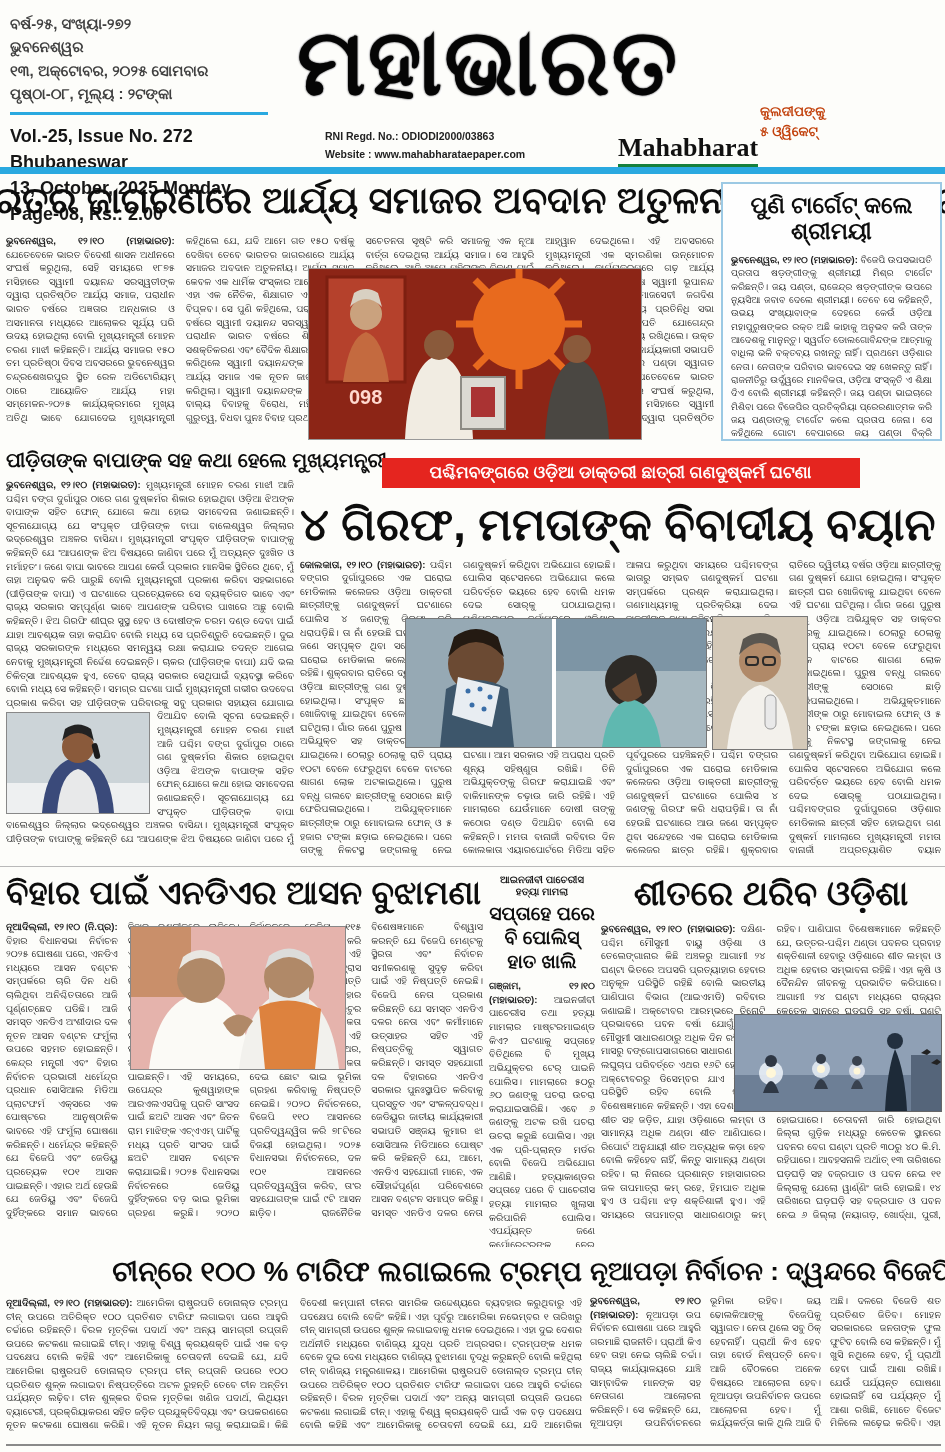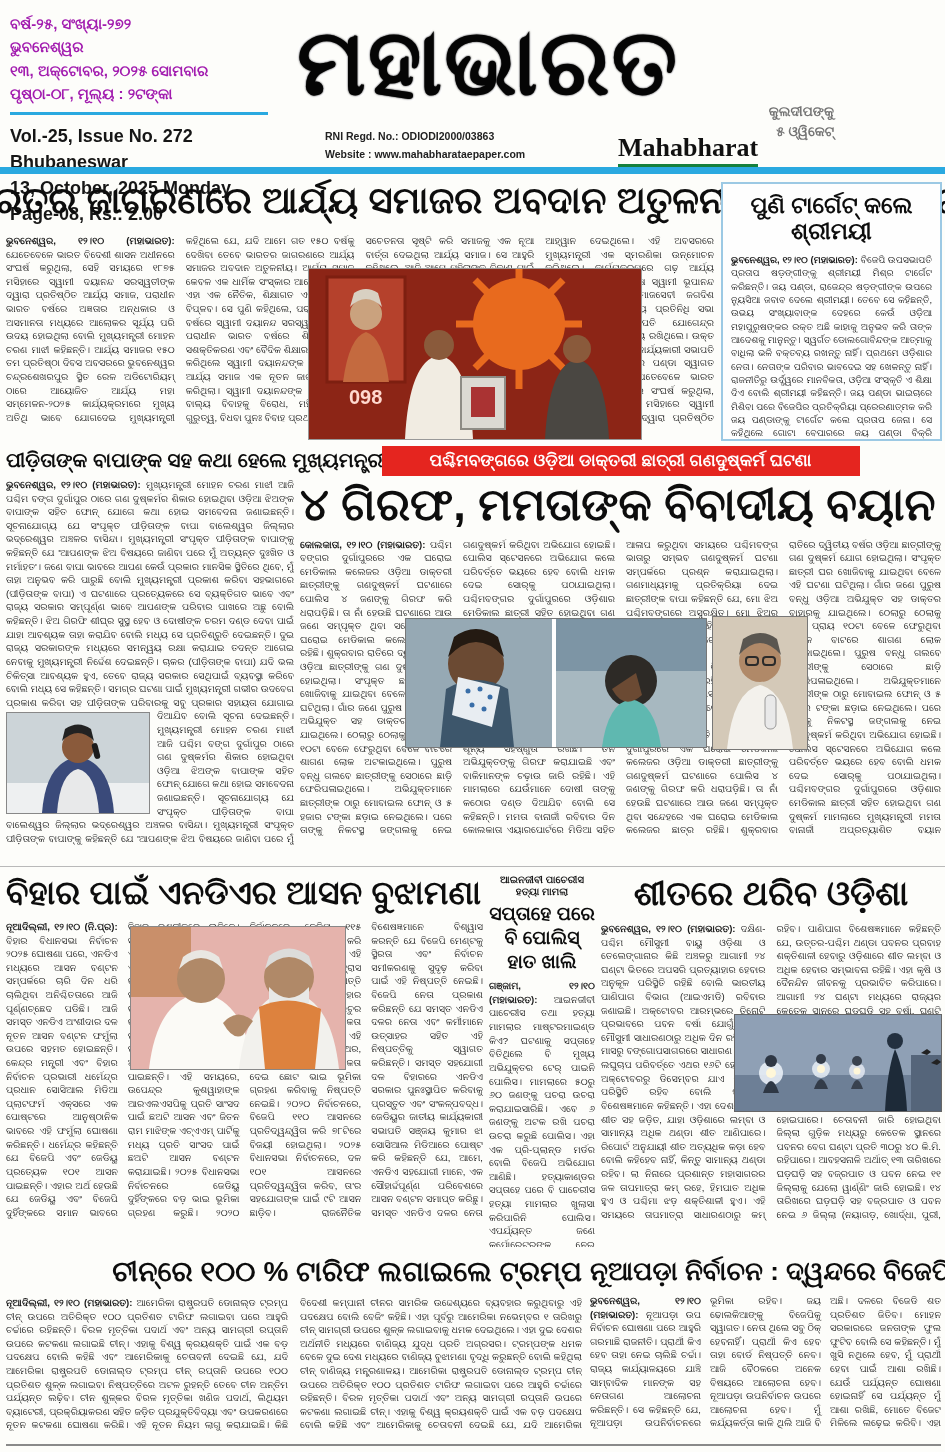--- a/index.html
+++ b/index.html
@@ -1,30 +1,30 @@
 <!DOCTYPE html>
 <html><head>
 <meta charset="utf-8">
 <style>
   html,body{margin:0;padding:0;background:#e9e9e9;}
   .page{position:relative;width:945px;height:1452px;background:#fdfdfa;margin:0 auto;
         font-family:"Liberation Sans","DejaVu Sans",sans-serif;color:#1a1a1a;overflow:hidden;}
   
   .mast-info{position:absolute;left:10px;top:12px;width:285px;}
-  .mast-info .od{font-weight:bold;font-size:15px;line-height:1.55;color:#a21caf;}
+  .mast-info .od{font-weight:bold;font-size:15px;line-height:1.55;color:#404040;}
   .mast-rule{height:3px;background:#2aa9e0;width:258px;margin:7px 0 8px 0;}
   .mast-info .en{font-weight:bold;font-size:18px;line-height:1.45;color:#161616;}
   .logo{position:absolute;left:208px;top:2px;width:560px;height:122px;display:flex;align-items:center;justify-content:center;
         font-weight:900;font-size:92px;color:#050505;letter-spacing:2px;
         text-shadow:0 0 2px #000, 2px 2px 0 #fff, -2px -2px 0 #fff;}
   .rni{position:absolute;left:325px;top:128px;font-size:10.5px;font-weight:bold;color:#222;line-height:1.7;}
   .logo-en{position:absolute;left:618px;top:133px;font-family:"Liberation Serif","DejaVu Serif",serif;
            font-weight:bold;font-size:26px;border-bottom:6px solid #15803d;padding-bottom:1px;color:#111;}
-  .promo-label{position:absolute;left:760px;top:102px;width:74px;text-align:right;
-               color:#737373;font-weight:bold;font-size:13.5px;line-height:1.5;}
+  .promo-label{position:absolute;left:760px;top:102px;width:74px;text-align:left;
+               color:#c2410c;font-weight:bold;font-size:13.5px;line-height:1.5;}
   .promo-photo{position:absolute;left:833px;top:30px;width:110px;height:141px;overflow:hidden;
                background:linear-gradient(180deg,#d7dee2 0%,#b9c6c9 55%,#9fb0b4 100%);}
   .blue-bar{position:absolute;left:0;top:167px;width:945px;height:7px;background:#2aa9e0;}
   
   .body-text{font-size:9.6px;line-height:1.42;text-align:justify;color:#191919;overflow:hidden;}
   .byline{font-weight:bold;}
   .headline{font-weight:800;color:#0d0d0d;}
   
   .lead-headline{position:absolute;left:-6px;top:180px;width:730px;font-size:37px;line-height:1.15;white-space:nowrap;}
   .lead-body{position:absolute;left:6px;top:234px;width:708px;height:204px;column-count:4;column-gap:11px;}
@@ -36,21 +36,21 @@
   .target-box .headline{font-size:23px;text-align:center;line-height:1.15;margin:2px 0 8px 0;}
   .target-box .body-text{height:188px;font-size:9.4px;}
   
   .cm-art{position:absolute;left:6px;top:448px;width:288px;}
   .cm-art .headline{font-size:20px;line-height:1.2;white-space:nowrap;}
   .cm-art .body-text{margin-top:6px;height:368px;}
   .cm-photo{float:left;width:142px;height:100px;margin:3px 7px 2px 0;border:1px solid #888;overflow:hidden;
             background:linear-gradient(160deg,#d3d8da,#aeb8bd 70%);}
   
   .arrest{position:absolute;left:300px;top:446px;width:641px;}
-  .kicker{width:478px;margin:0 auto;background:#e5251f;color:#fff;font-weight:bold;font-size:17px;
+  .kicker{width:478px;margin:12px auto;background:#e5251f;color:#fff;font-weight:bold;font-size:17px;
           text-align:center;padding:5px 0;}
   .arrest .headline{font-size:45px;line-height:1.1;margin-top:4px;white-space:nowrap;}
   .arrest-body{margin-top:8px;height:300px;column-count:4;column-gap:11px;}
   .suspects-photo{position:absolute;left:105px;top:172px;width:300px;height:128px;border:1px solid #777;overflow:hidden;
                   background:linear-gradient(90deg,#93a7b3 0%,#7f97a6 49%,#fff 49.5%,#fff 50.5%,#8fa5b2 51%,#a7b8c0 100%);}
   .mamata-photo{position:absolute;left:412px;top:170px;width:94px;height:132px;border:1px solid #777;overflow:hidden;
                 background:linear-gradient(180deg,#cfc4b4 0%,#dcd3c6 60%,#c9beae 100%);}
   
   .band-rule{position:absolute;left:0;top:866px;width:945px;height:1px;background:#b9b9b9;}
   .bihar{position:absolute;left:6px;top:874px;width:477px;}

